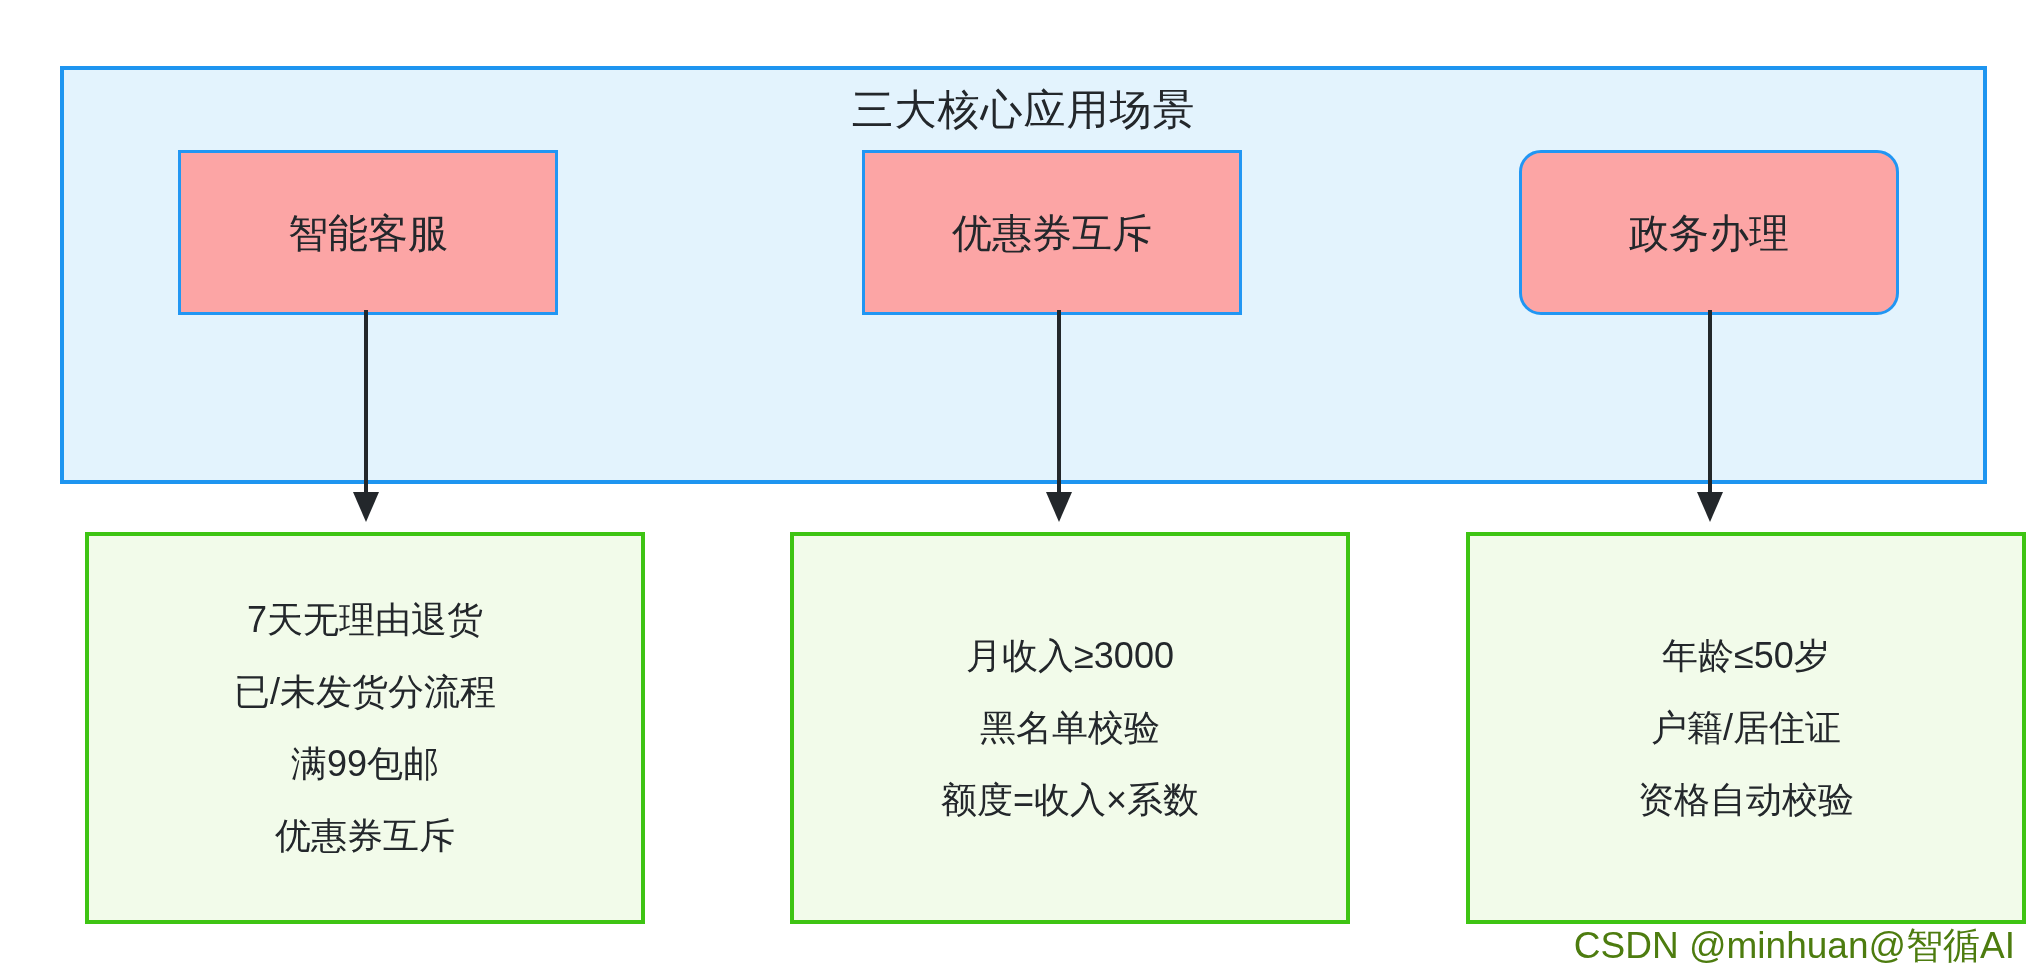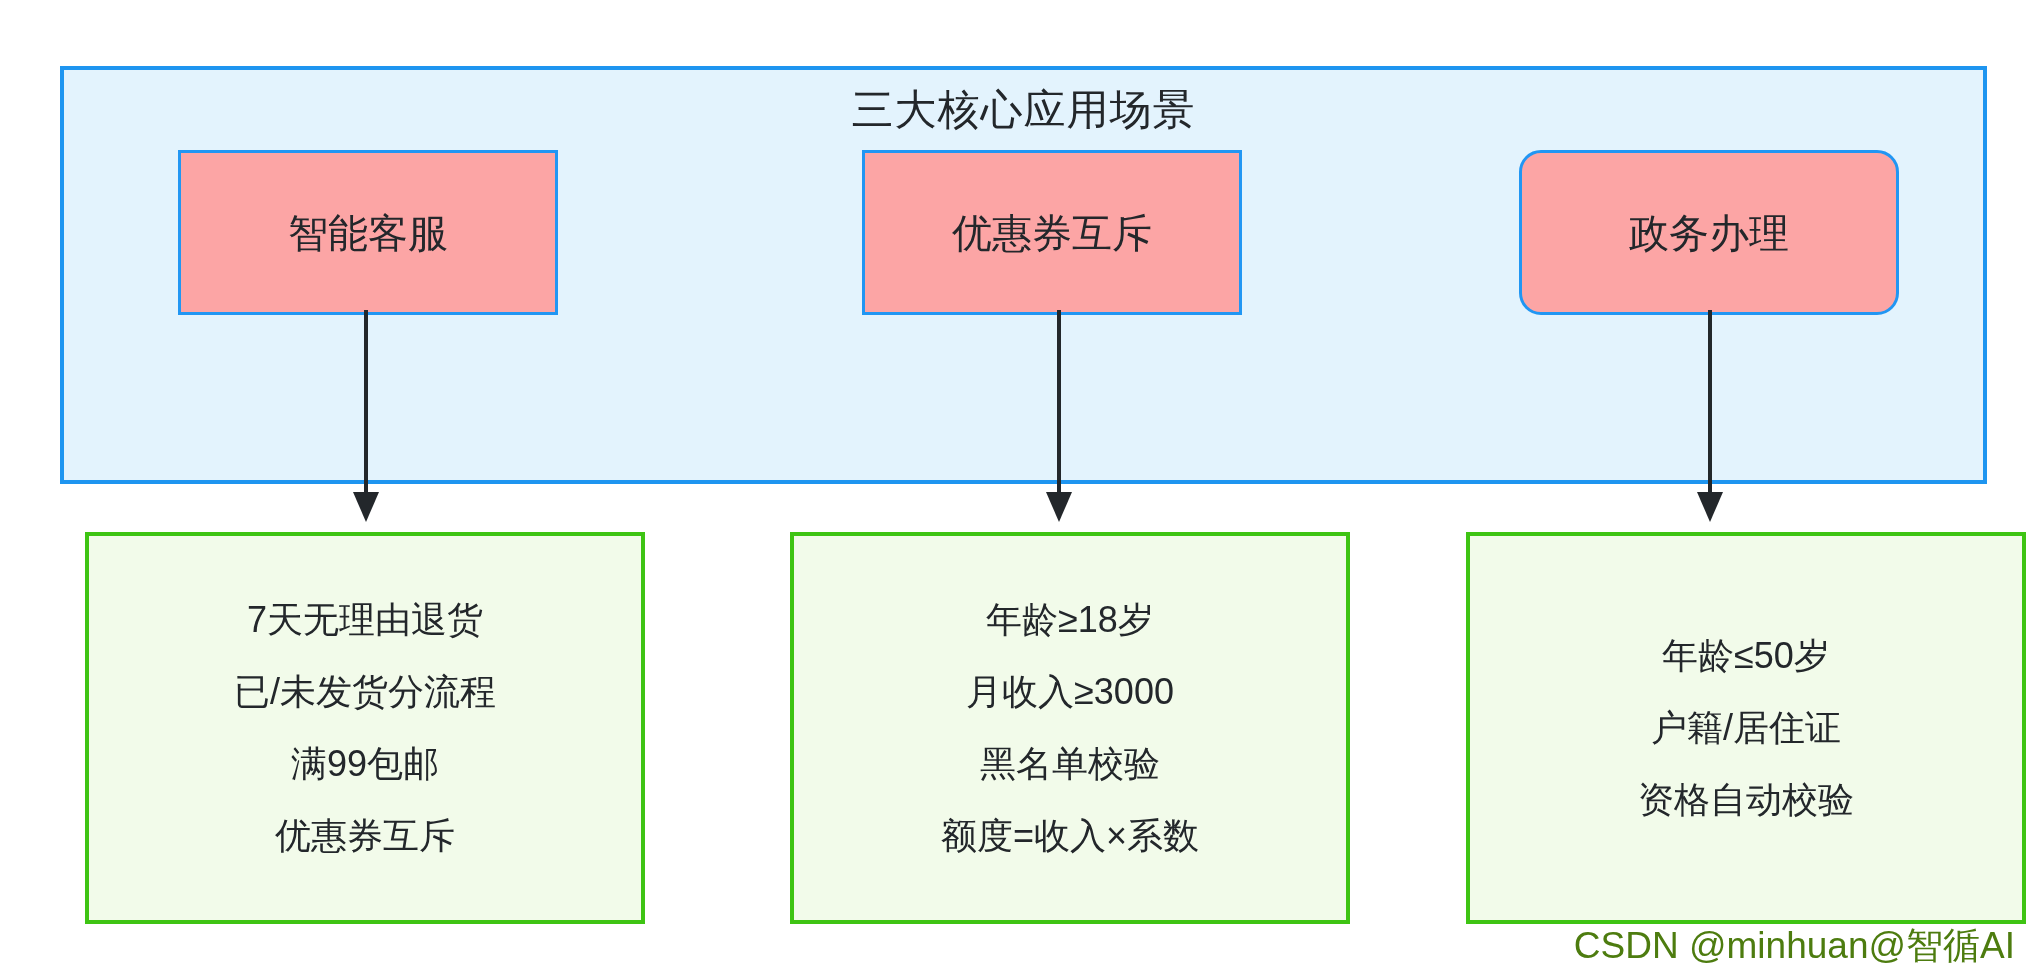--- a/index.html
+++ b/index.html
@@ -173,21 +173,20 @@
   </div>
 
   <div class="rule-box" id="rule-box-0">
     <div class="rule-line">7天无理由退货</div>
     <div class="rule-line">已/未发货分流程</div>
     <div class="rule-line">满99包邮</div>
     <div class="rule-line">优惠券互斥</div>
   </div>
 
   <div class="rule-box" id="rule-box-1">
-    <div class="rule-line">年龄≥18岁</div>
     <div class="rule-line">月收入≥3000</div>
     <div class="rule-line">黑名单校验</div>
     <div class="rule-line">额度=收入×系数</div>
   </div>
 
   <div class="rule-box" id="rule-box-2">
     <div class="rule-line">年龄≤50岁</div>
     <div class="rule-line">户籍/居住证</div>
     <div class="rule-line">资格自动校验</div>
   </div>

